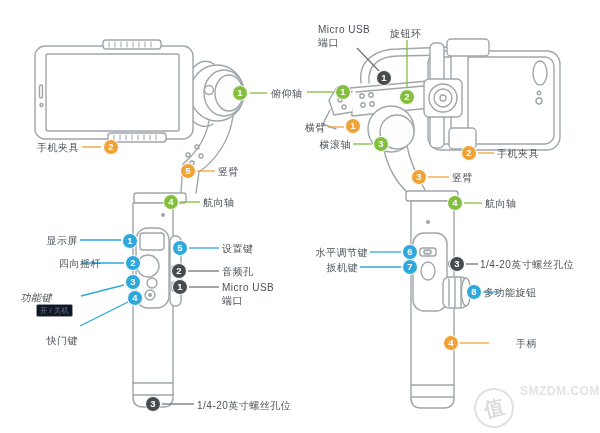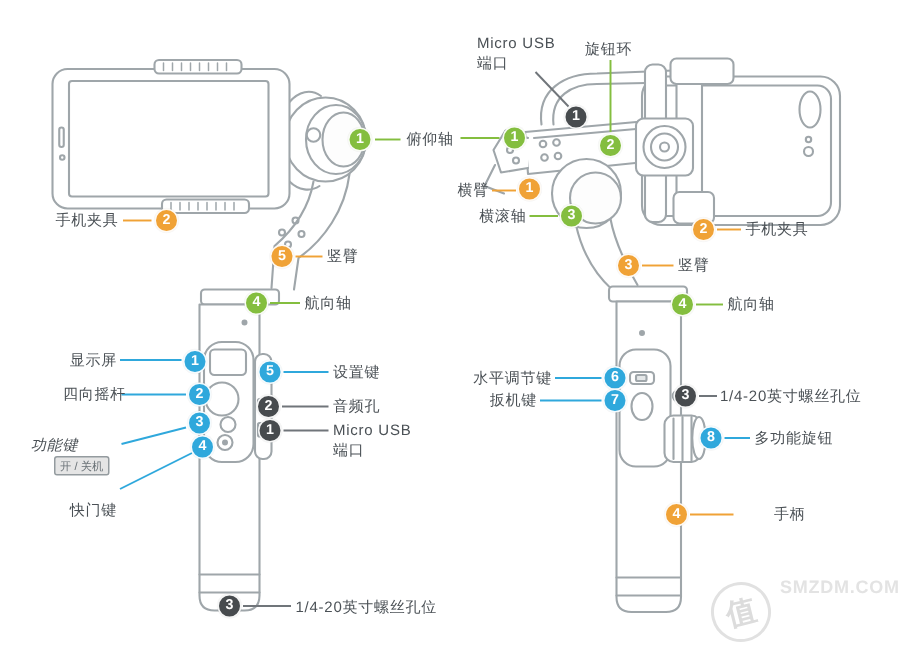--- a/index.html
+++ b/index.html
@@ -7,21 +7,21 @@
          font-family:"Liberation Sans","DejaVu Sans",sans-serif;}
   .stage svg{position:absolute;left:0;top:0;}
   #callout-layer{position:absolute;left:0;top:0;width:600px;height:433px;}
   .dot{position:absolute;width:16px;height:16px;box-sizing:border-box;border-radius:50%;
        border:1.5px solid rgba(255,255,255,.95);color:#fff;font-size:9.5px;font-weight:bold;
        display:flex;align-items:center;justify-content:center;line-height:1;
        box-shadow:0 0 0 .5px rgba(0,0,0,0.04);}
   .lbl{position:absolute;font-size:10px;line-height:13px;color:#4b5156;
        white-space:pre-line;letter-spacing:.5px;}
   .power-tag{position:absolute;left:36px;top:304px;border:1px solid #949b9f;border-radius:2px;
-       padding:0 3px;font-size:7.5px;line-height:11px;color:#6a7277;background:#e5e5e5;}
+       padding:0 3px;font-size:7.5px;line-height:11px;color:#6a7277;background:#0f172a;}
   .watermark{position:absolute;left:474px;top:384px;display:flex;align-items:flex-start;
        color:#dfdfdf;user-select:none;}
   .wm-stamp{width:36px;height:36px;border:2px solid #e1e1e1;border-radius:50%;
        display:flex;align-items:center;justify-content:center;font-size:20px;font-weight:bold;
        color:#dcdcdc;transform:rotate(-14deg);margin-top:4px;}
   .wm-text{margin-left:6px;}
   .wm-line1{font-size:16px;font-weight:bold;color:#dcdcdc;letter-spacing:1px;}
   .wm-line2{font-size:12px;font-weight:bold;color:#e3e3e3;letter-spacing:.5px;}
 </style>
 </head>
@@ -200,21 +200,21 @@
       <div class="dot" style="left: 335px; top: 84px; background: rgb(132, 190, 63);">1</div>
       <div class="dot" style="left: 103px; top: 139px; background: rgb(240, 162, 54);">2</div>
       <div class="lbl" style="top: 140.5px; right: 521px; text-align: right;">手机夹具</div>
       <div class="dot" style="left: 180px; top: 163px; background: rgb(240, 162, 54);">5</div>
       <div class="lbl" style="top: 164.5px; left: 218px;">竖臂</div>
       <div class="dot" style="left: 163px; top: 194px; background: rgb(132, 190, 63);">4</div>
       <div class="lbl" style="top: 195.5px; left: 203px;">航向轴</div>
       <div class="dot" style="left: 122px; top: 233px; background: rgb(47, 168, 220);">1</div>
       <div class="lbl" style="top: 233.5px; right: 522px; text-align: left;">显示屏</div>
       <div class="dot" style="left: 125px; top: 255px; background: rgb(47, 168, 220);">2</div>
-      <div class="lbl" style="top: 256.5px; right: 516px; text-align: right;">四向摇杆</div>
+      <div class="lbl" style="top: 256.5px; right: 499px; text-align: right;">四向摇杆</div>
       <div class="dot" style="left: 125px; top: 274px; background: rgb(47, 168, 220);">3</div>
       <div class="lbl" style="top: 290.5px; right: 548px;  font-style: italic;">功能键</div>
       <div class="dot" style="left: 127px; top: 290px; background: rgb(47, 168, 220);">4</div>
       <div class="lbl" style="top: 334px; right: 522px; text-align: right;">快门键</div>
       <div class="dot" style="left: 172px; top: 240px; background: rgb(47, 168, 220);">5</div>
       <div class="lbl" style="top: 241.5px; left: 222px;">设置键</div>
       <div class="dot" style="left: 171px; top: 263px; background: rgb(71, 75, 78);">2</div>
       <div class="lbl" style="top: 264.5px; left: 222px;">音频孔</div>
       <div class="dot" style="left: 172px; top: 279px; background: rgb(71, 75, 78);">1</div>
       <div class="lbl" style="top: 281px; left: 222px;">Micro USB
@@ -236,21 +236,21 @@
       <div class="lbl" style="top: 170.5px; left: 452px;">竖臂</div>
       <div class="dot" style="left: 447px; top: 195px; background: rgb(132, 190, 63);">4</div>
       <div class="lbl" style="top: 196.5px; left: 485px;">航向轴</div>
       <div class="dot" style="left: 402px; top: 244px; background: rgb(47, 168, 220);">6</div>
       <div class="lbl" style="top: 245.5px; right: 232px; text-align: right;">水平调节键</div>
       <div class="dot" style="left: 402px; top: 259px; background: rgb(47, 168, 220);">7</div>
       <div class="lbl" style="top: 260.5px; right: 242px; text-align: right;">扳机键</div>
       <div class="dot" style="left: 449px; top: 256px; background: rgb(71, 75, 78);">3</div>
       <div class="lbl" style="top: 257.5px; left: 480px;">1/4-20英寸螺丝孔位</div>
       <div class="dot" style="left: 466px; top: 284px; background: rgb(47, 168, 220);">8</div>
-      <div class="lbl" style="top: 285.5px; left: 503px;">多功能旋钮</div>
+      <div class="lbl" style="top: 285.5px; left: 484px;">多功能旋钮</div>
       <div class="dot" style="left: 443px; top: 335px; background: rgb(240, 162, 54);">4</div>
       <div class="lbl" style="top: 336.5px; left: 516px;">手柄</div>
     </div>
 
   <div class="power-tag">开 / 关机</div>
 
   <div class="watermark">
     <div class="wm-stamp">值</div>
     <div class="wm-text">
       <div class="wm-line2">SMZDM.COM</div>

